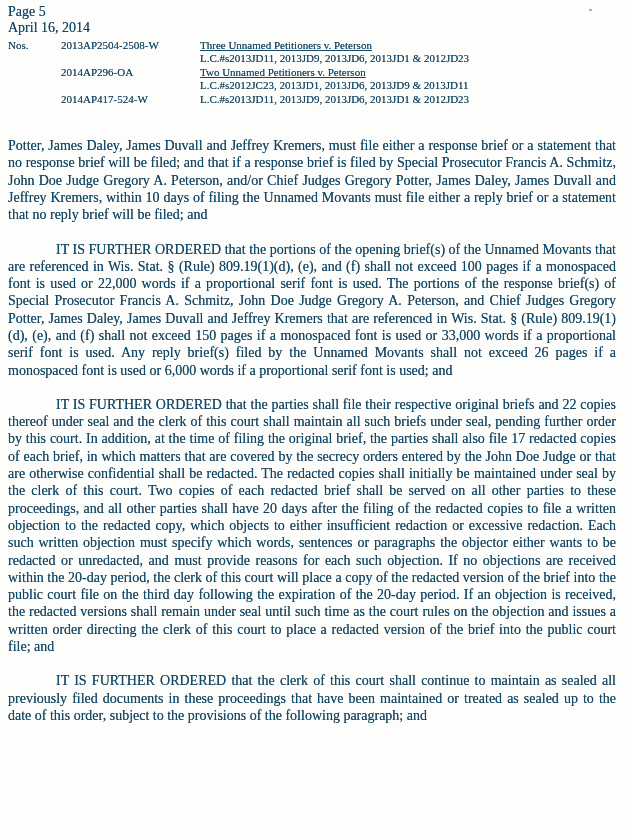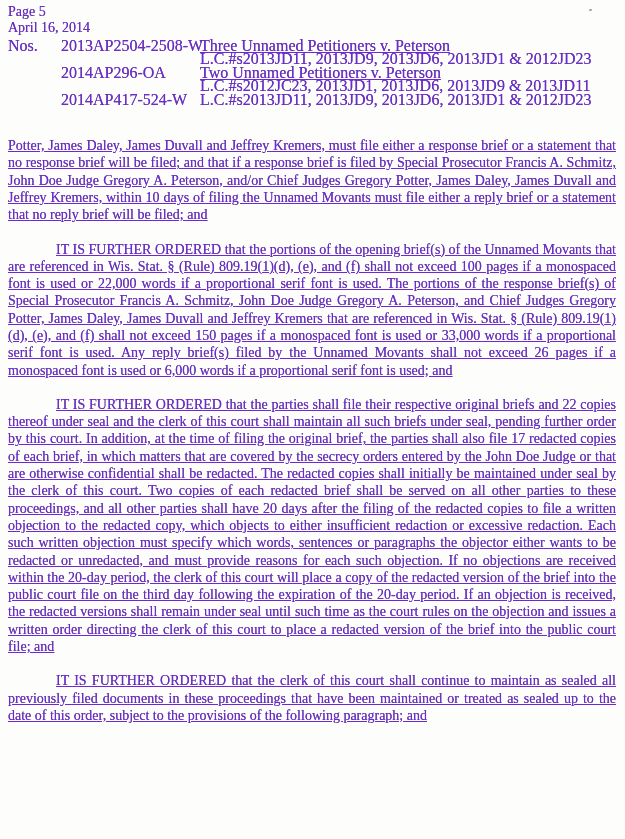--- a/index.html
+++ b/index.html
@@ -2,49 +2,48 @@
 <html><head>
 <meta charset="utf-8">
 <style>
   html, body { margin: 0; padding: 0; background: #e8e8e8; }
   .page {
     position: relative;
     width: 625px;
     height: 839px;
     margin: 0;
     background: #fdfdfb;
-    color: #6d28d9;
+    color: #0c4a6e;
     font-family: "Liberation Serif", "DejaVu Serif", serif;
     box-sizing: border-box;
     padding: 4px 9px 0 8px;
     overflow: hidden;
     text-shadow: 0 0 0.3px rgba(25,25,25,0.65);
   }
   .page-label, .doc-date {
     font-size: 14px;
     line-height: 16px;
     white-space: nowrap;
   }
   .case-table {
     margin-top: 3px;
-    font-size: 16px;
+    font-size: 11px;
     line-height: 13.4px;
   }
   .case-row { display: flex; align-items: flex-start; }
   .nos-col  { width: 37px;  flex: none; }
   .num-col  { width: 139px; flex: none; white-space: nowrap; margin-left: 16px; }
   .cap-col  { flex: 1 1 auto; min-width: 0; }
   .case-caption { text-decoration: underline; white-space: nowrap; }
   .lc-line { white-space: nowrap; }
   .doc-body {
     margin-top: 31px;
     font-size: 14px;
     line-height: 17.3px;
     text-align: justify;
-    text-decoration: underline;
   }
   .para { margin: 0 0 17px 0; }
   .para.indent { text-indent: 48px; }
   .speck {
     position: absolute;
     top: 9px;
     right: 33px;
     width: 3px;
     height: 2px;
     background: #9a9a9a;

